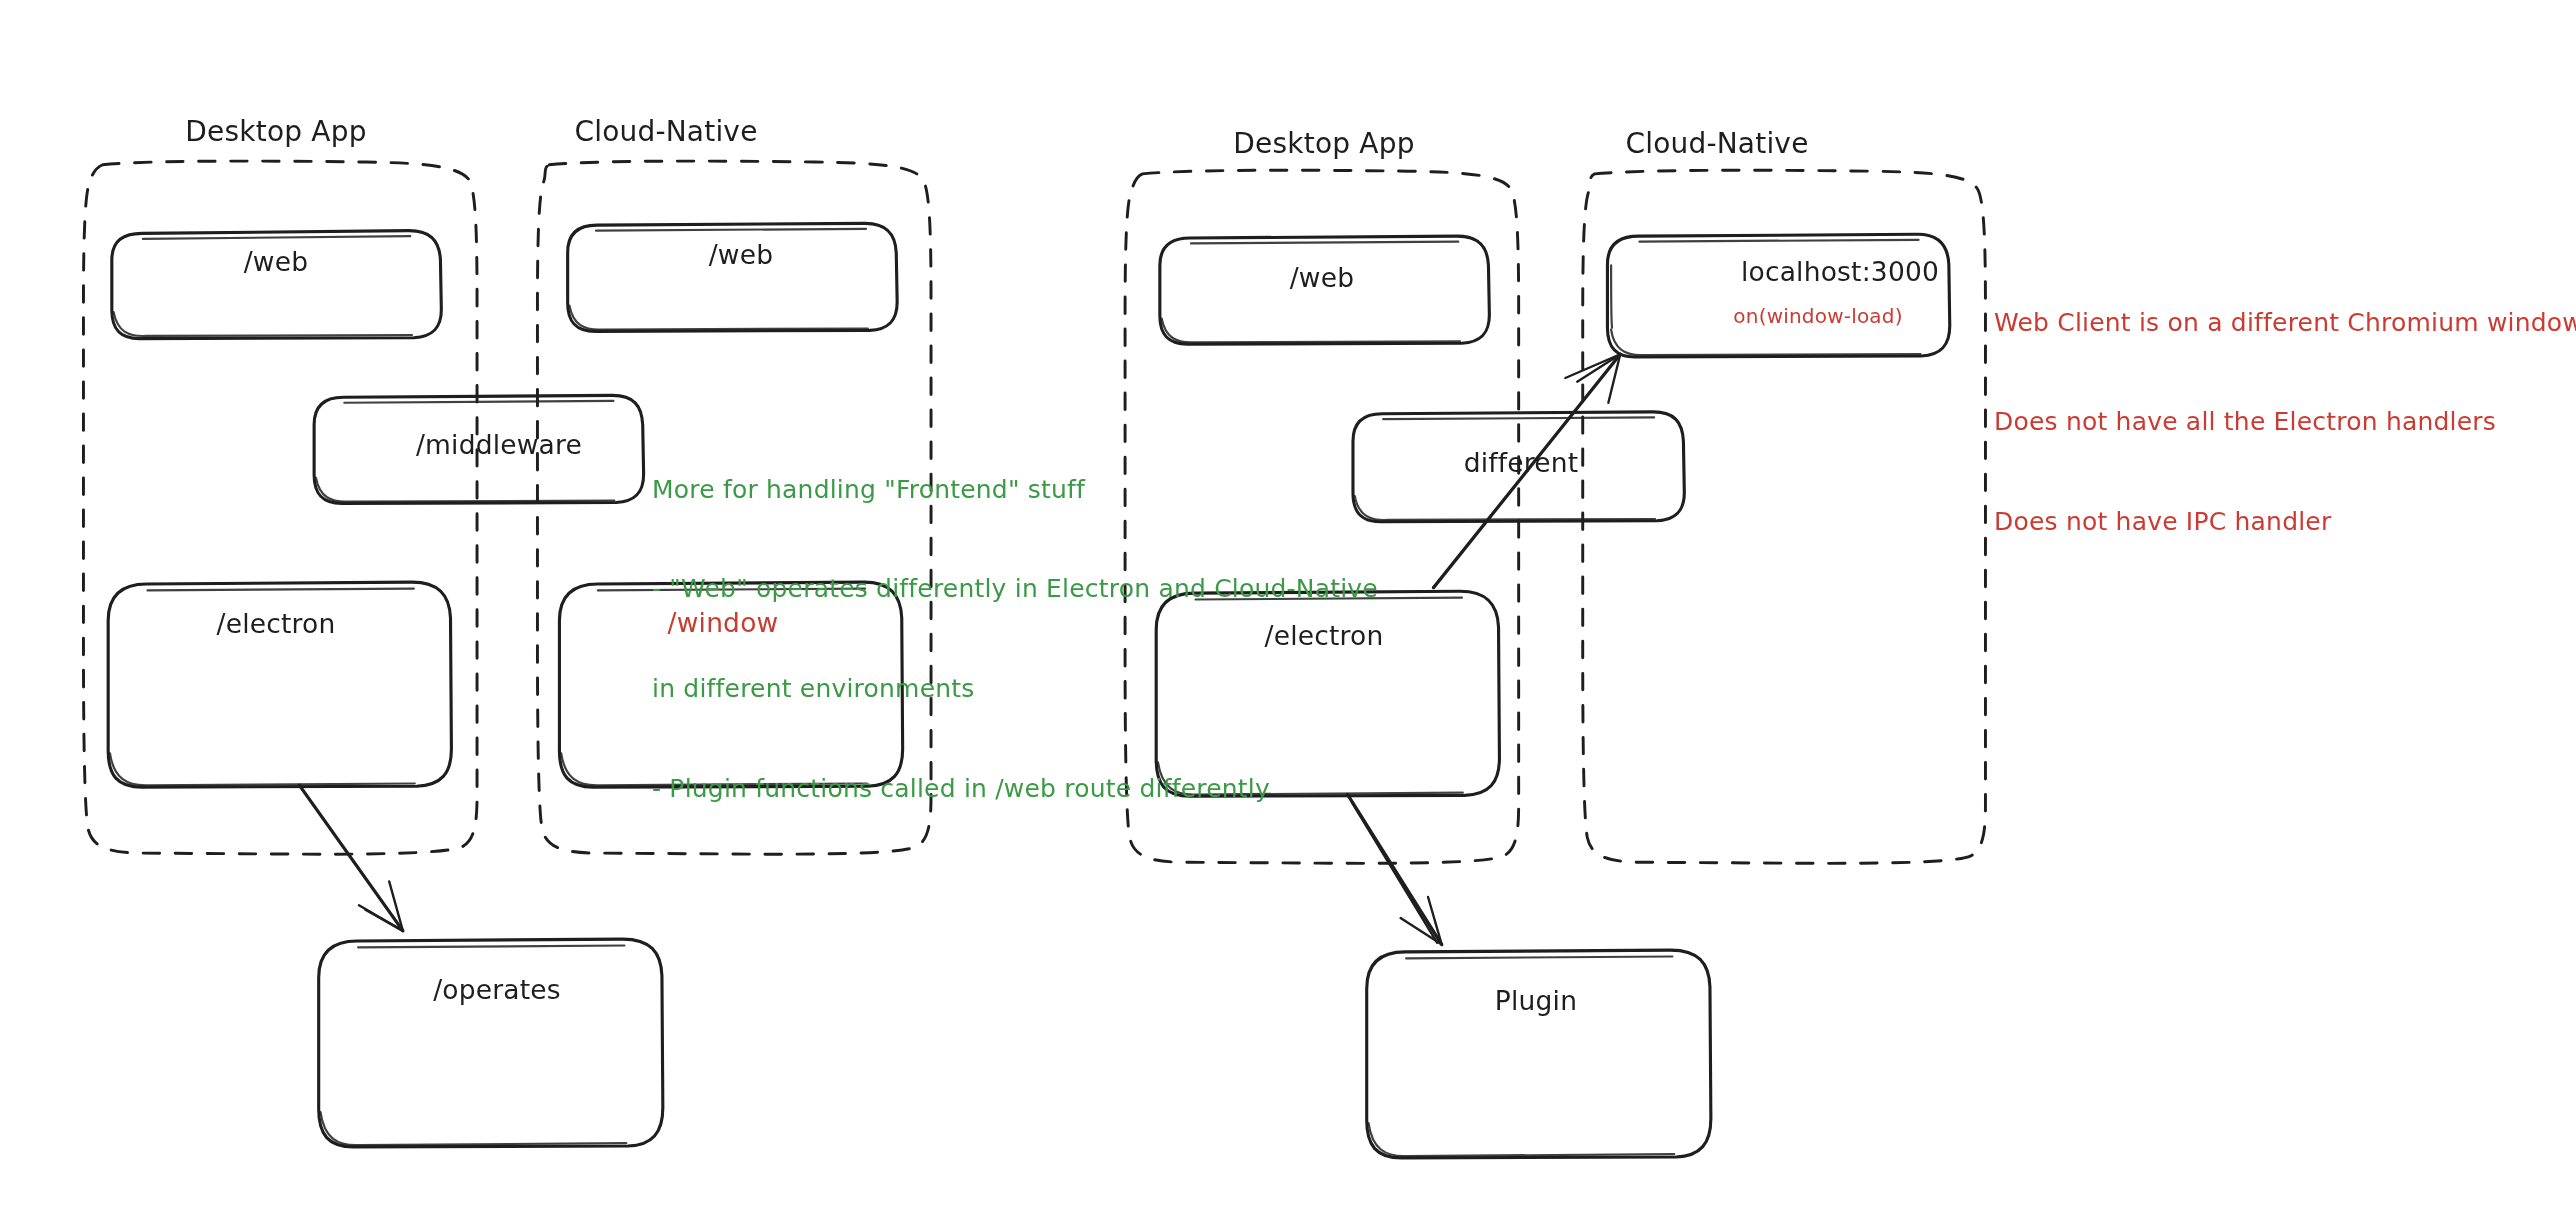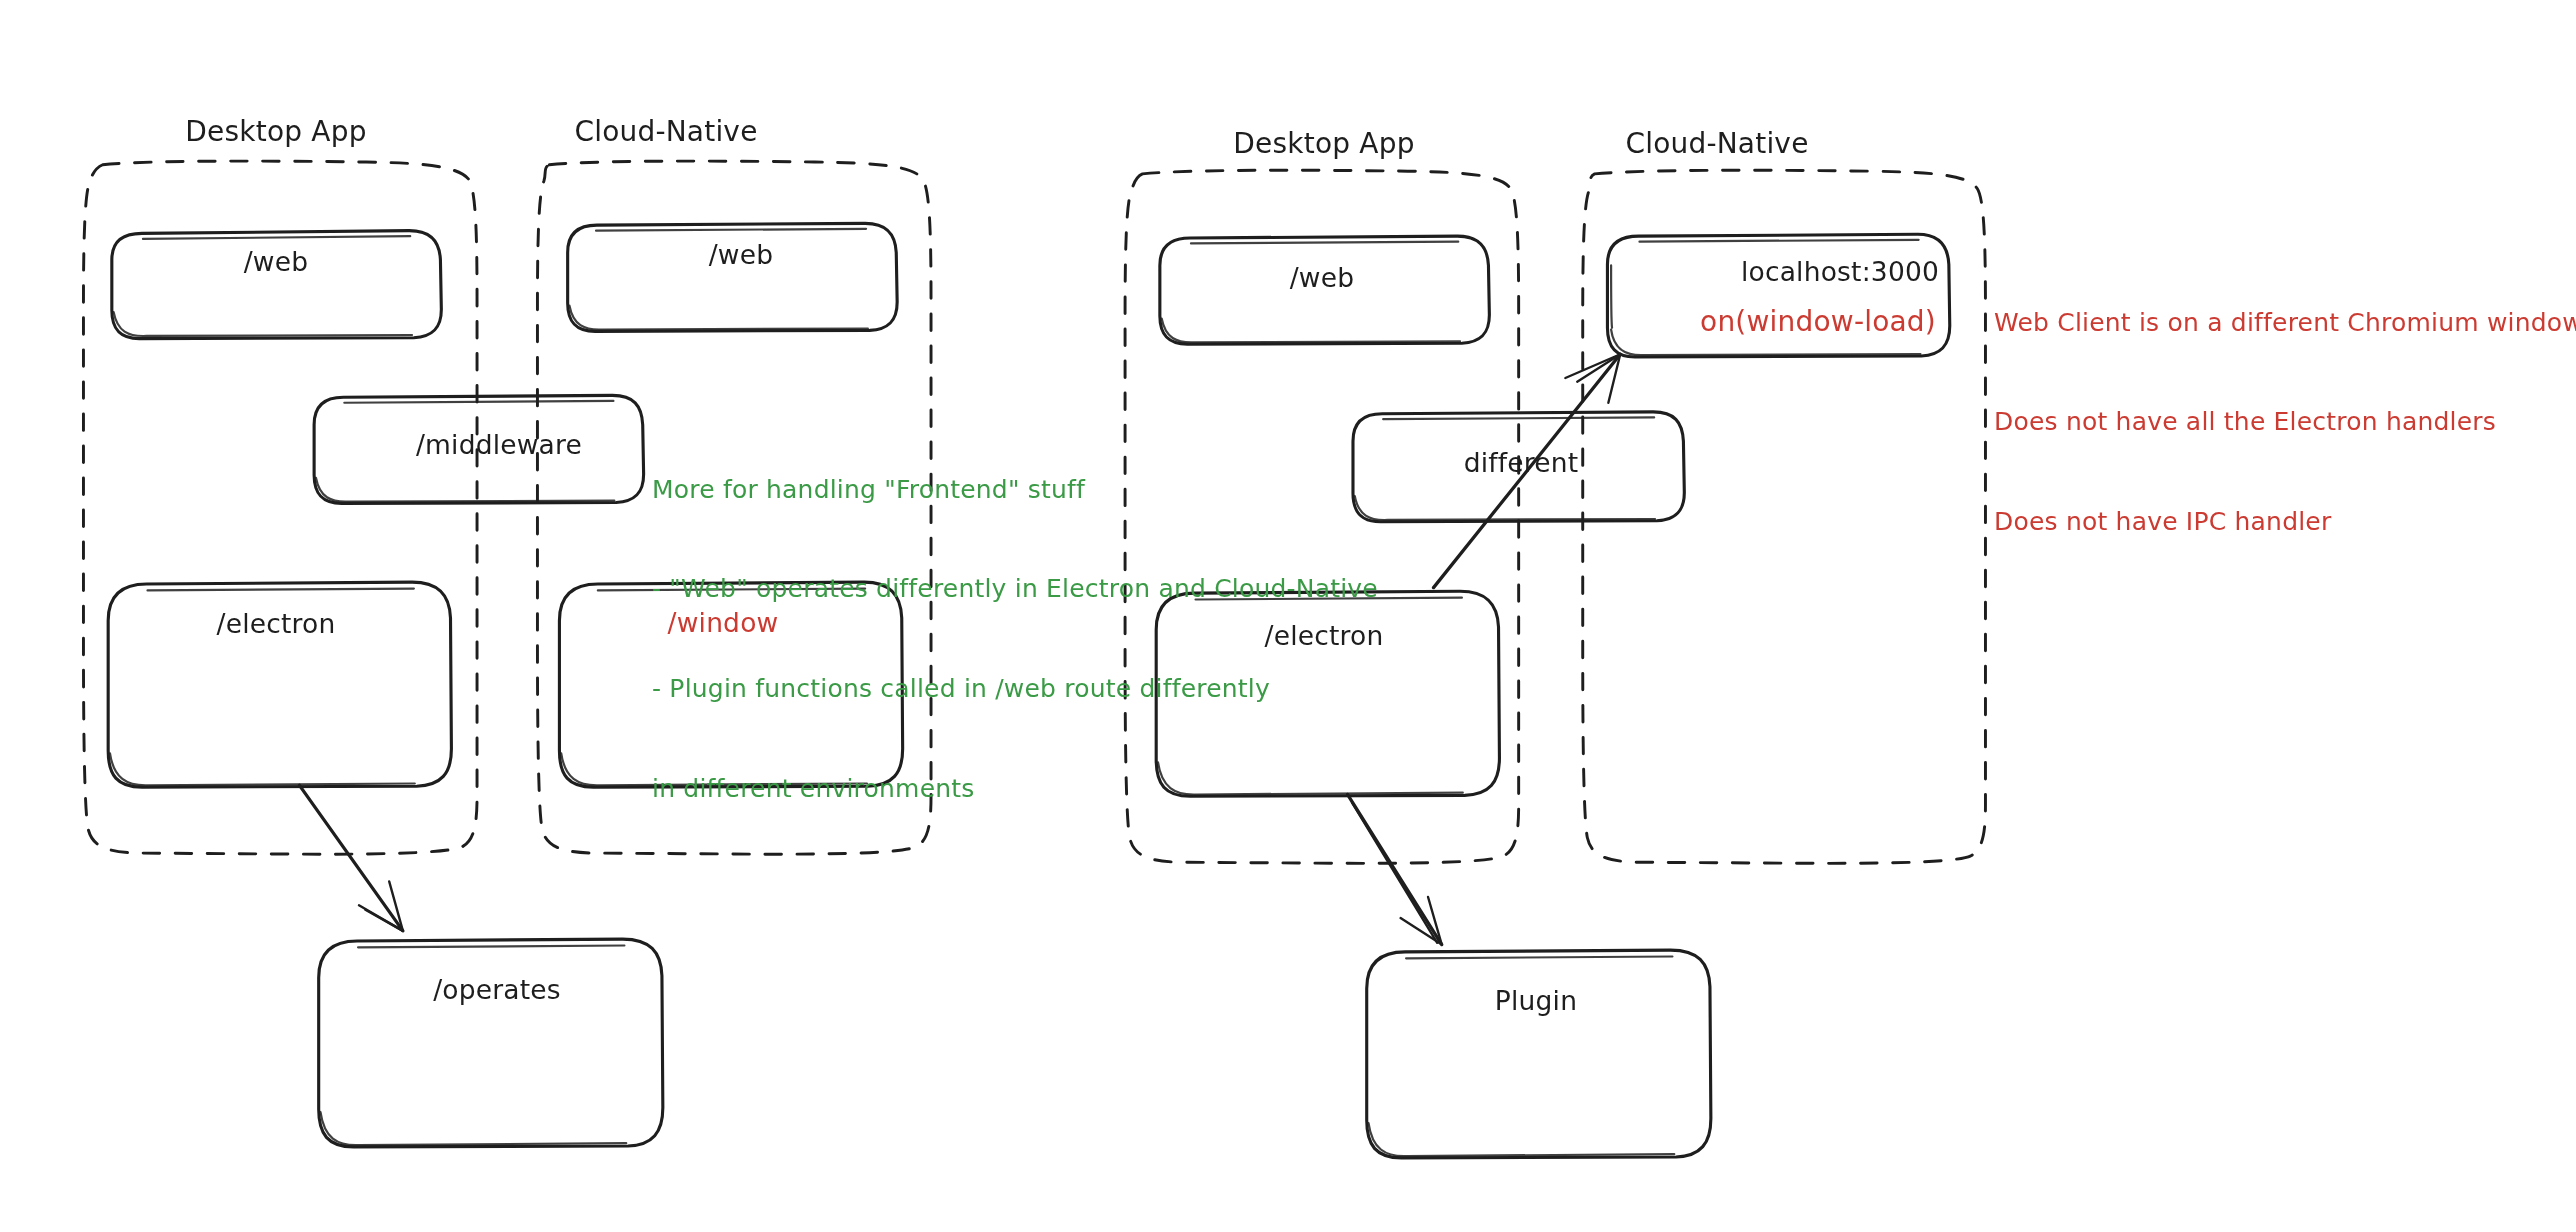--- a/index.html
+++ b/index.html
@@ -48,21 +48,21 @@
     font-size: 25px;
     line-height: 1.33;
   }
   .green {
     color: #3a9a45;
   }
   .red {
     color: #cb3b32;
   }
   .sub-label {
-    font-size: 28px;
+    font-size: 20px;
     transform: translateX(-50%);
     text-align: center;
   }
 </style>
 </head>
 <body>
 
 <div id="canvas">
 
   <svg class="svg-layer" viewBox="0 0 2814 1346" xmlns="http://www.w3.org/2000/svg">
@@ -212,22 +212,22 @@
   <div class="lbl box-label" style="left:1322px; top:261px;">/web</div>
   <div class="lbl box-label" style="left:1840px; top:255px;">localhost:3000</div>
   <div class="lbl sub-label red" style="left:1818px; top:304px;">on(window-load)</div>
   <div class="lbl box-label" style="left:1521px; top:446px;">different</div>
   <div class="lbl box-label" style="left:1324px; top:619px;">/electron</div>
   <div class="lbl box-label" style="left:1536px; top:984px;">Plugin</div>
 
   <div class="lbl note green" style="left:652px; top:406px;">
     <div>More for handling "Frontend" stuff</div>
     <div>- "Web" operates differently in Electron and Cloud-Native</div>
+    <div>in different environments</div>
     <div>- Plugin functions called in /web route differently</div>
-    <div>in different environments</div>
   </div>
 
   <div class="lbl note red" style="left:1994px; top:239px;">
     <div>Web Client is on a different Chromium window</div>
     <div>Does not have all the Electron handlers</div>
     <div>Does not have IPC handler</div>
   </div>
 
 </div>
 

